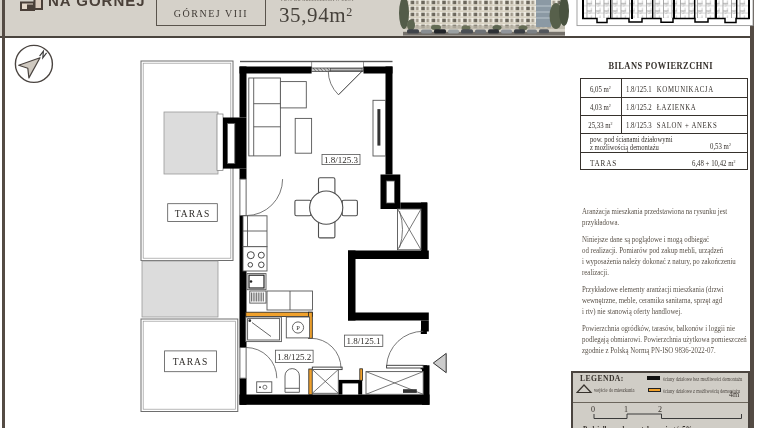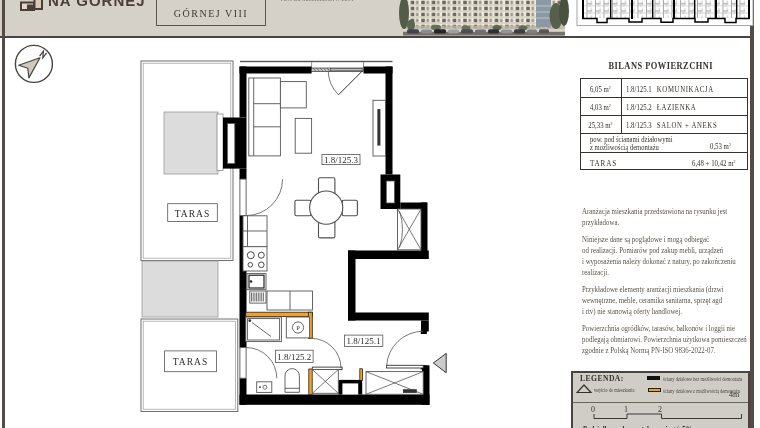--- a/index.html
+++ b/index.html
@@ -24,20 +24,21 @@
     <rect x="21" y="2.5" width="13" height="7.5" fill="#e4d7c9" stroke="#4a3f38" stroke-width="2"></rect>
     <rect x="27" y="4.5" width="6" height="5" fill="#4a3f38"></rect>
   </svg>
 
   <div class="abs" style="left:48px;top:-8px;font-family:'Liberation Sans',sans-serif;font-weight:bold;font-size:15px;letter-spacing:1px;color:#4a4039;">NA GÓRNEJ</div>
 
   <div class="abs" style="left:156px;top:-6px;width:108px;height:30px;border:1.5px solid #5a544c;"></div>
   <div class="abs" style="left:156px;top:8px;width:110px;text-align:center;font-size:10px;letter-spacing:1.5px;color:#3f3a35;">GÓRNEJ VIII</div>
 
   <div class="abs" style="left:281px;top:-5px;font-size:6.5px;letter-spacing:0.4px;color:#68625a;transform:scaleX(0.68);transform-origin:left top;white-space:nowrap;">POW. DO ROZLICZENIA W CENY</div>
+  <div class="abs" style="left:279px;top:3px;font-size:21px;letter-spacing:0.6px;color:#45403a;">35,94m<span style="font-size:12px;vertical-align:6px;">2</span></div>
 
   <svg id="plan" class="abs" style="left:0;top:0;" width="760" height="428" viewBox="0 0 760 428">
 
     <defs>
       <pattern id="win" width="10.5" height="6" patternUnits="userSpaceOnUse">
         <rect width="10.5" height="6" fill="#efece2"></rect>
         <rect x="0" y="4.4" width="10.5" height="1.6" fill="#d8d2c2"></rect>
         <rect x="1.2" y="0.7" width="3.6" height="3.5" fill="#6c675c"></rect>
         <rect x="6.4" y="0.7" width="2.7" height="3.5" fill="#a19a8c"></rect>
       </pattern>

